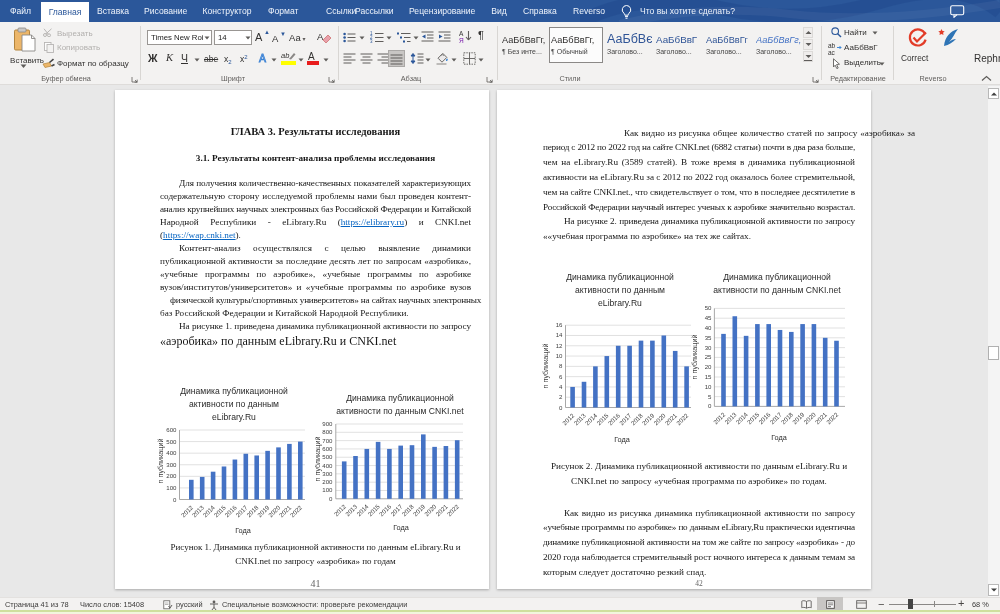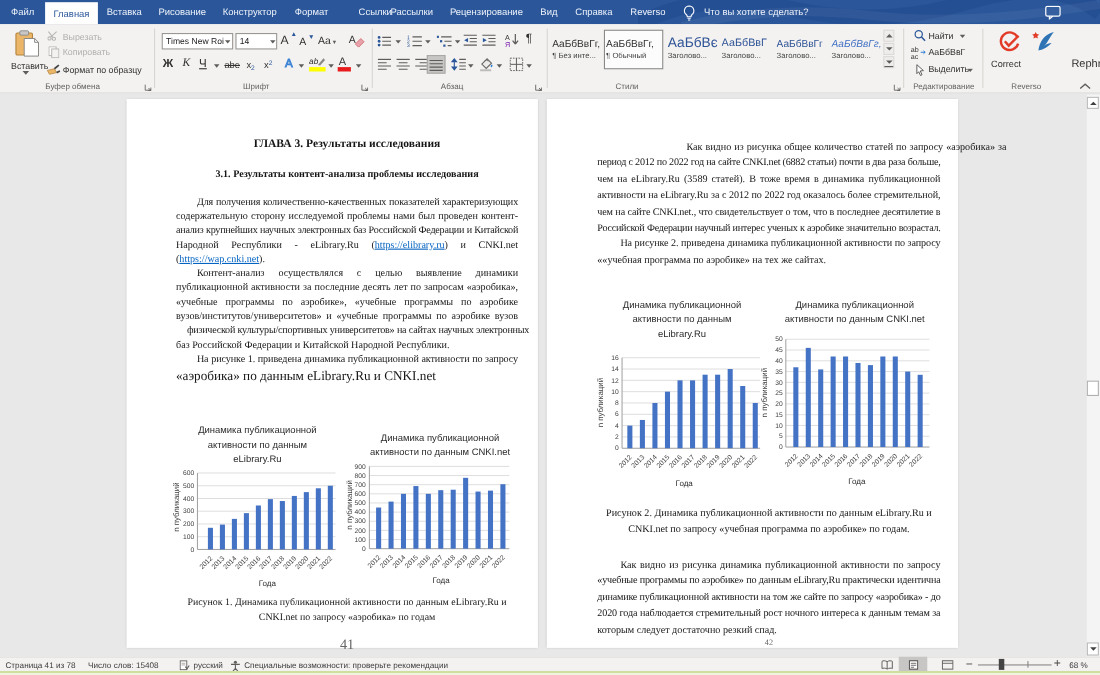--- a/index.html
+++ b/index.html
@@ -358,21 +358,21 @@
 <div class="ln j" style="left:179px;top:242.5px;width:292px;font-size:9.2px;">Контент-анализ осуществлялся с целью выявление динамики</div>
 <div class="ln j" style="left:160px;top:255.5px;width:311px;font-size:9.2px;">публикационной активности за последние десять лет по запросам «аэробика»,</div>
 <div class="ln j" style="left:160px;top:268.5px;width:311px;font-size:9.2px;">«учебные программы по аэробике», «учебные программы по аэробике</div>
 <div class="ln j" style="left:160px;top:281.5px;width:311px;font-size:9.2px;">вузов/институтов/университетов» и «учебные программы по аэробике вузов</div>
 <div class="ln j" style="left:170px;top:294.5px;width:311px;font-size:9.2px;letter-spacing:-0.224px;">физической культуры/спортивных университетов» на сайтах научных электронных</div>
 <div class="ln" style="left:160px;top:307.5px;width:311px;font-size:9.2px;">баз Российской Федерации и Китайской Народной Республики.</div>
 <div class="ln j" style="left:179px;top:320.5px;width:292px;font-size:9.2px;letter-spacing:-0.067px;">На рисунке 1. приведена динамика публикационной активности по запросу</div>
 <div class="ln" style="left:160px;top:333.5px;width:311px;font-size:12px;">«аэробика» по данным eLibrary.Ru и CNKI.net</div>
 <div class="ln ctr" style="left:160px;top:541.5px;width:311px;font-size:9.0px;">Рисунок 1. Динамика публикационной активности по данным eLibrary.Ru и</div>
 <div class="ln ctr" style="left:160px;top:555.5px;width:311px;font-size:9.0px;">CNKI.net по запросу «аэробика» по годам</div>
-<div class="ln ctr" style="left:160px;top:578px;width:311px;font-size:13px;color:#666">41</div>
+<div class="ln ctr" style="left:160px;top:578px;width:311px;font-size:10px;color:#666">41</div>
 <div class="ln j" style="left:584px;top:127.5px;width:291px;font-size:9.2px;margin-left:40px;">Как видно из рисунка общее количество статей по запросу «аэробика» за</div>
 <div class="ln j" style="left:543px;top:142.3px;width:312px;font-size:9.2px;letter-spacing:-0.219px;">период с 2012 по 2022 год на сайте CNKI.net (6882 статьи) почти в два раза больше,</div>
 <div class="ln j" style="left:543px;top:157.1px;width:312px;font-size:9.2px;">чем на eLibrary.Ru (3589 статей). В тоже время в динамика публикационной</div>
 <div class="ln j" style="left:543px;top:171.9px;width:312px;font-size:9.2px;letter-spacing:-0.054px;">активности на eLibrary.Ru за с 2012 по 2022 год оказалось более стремительной,</div>
 <div class="ln j" style="left:543px;top:186.7px;width:312px;font-size:9.2px;letter-spacing:-0.123px;">чем на сайте CNKI.net., что свидетельствует о том, что в последнее десятилетие в</div>
 <div class="ln j" style="left:543px;top:201.5px;width:312px;font-size:9.2px;letter-spacing:-0.236px;">Российской Федерации научный интерес ученых к аэробике значительно возрастал.</div>
 <div class="ln j" style="left:564px;top:216.3px;width:291px;font-size:9.2px;letter-spacing:-0.082px;">На рисунке 2. приведена динамика публикационной активности по запросу</div>
 <div class="ln" style="left:543px;top:231.1px;width:312px;font-size:9.2px;">««учебная программа по аэробике» на тех же сайтах.</div>
 <div class="ln ctr" style="left:543px;top:460.5px;width:312px;font-size:9.2px;">Рисунок 2. Динамика публикационной активности по данным eLibrary.Ru и</div>
 <div class="ln ctr" style="left:543px;top:475.5px;width:312px;font-size:9.2px;">CNKI.net по запросу «учебная программа по аэробике» по годам.</div>

